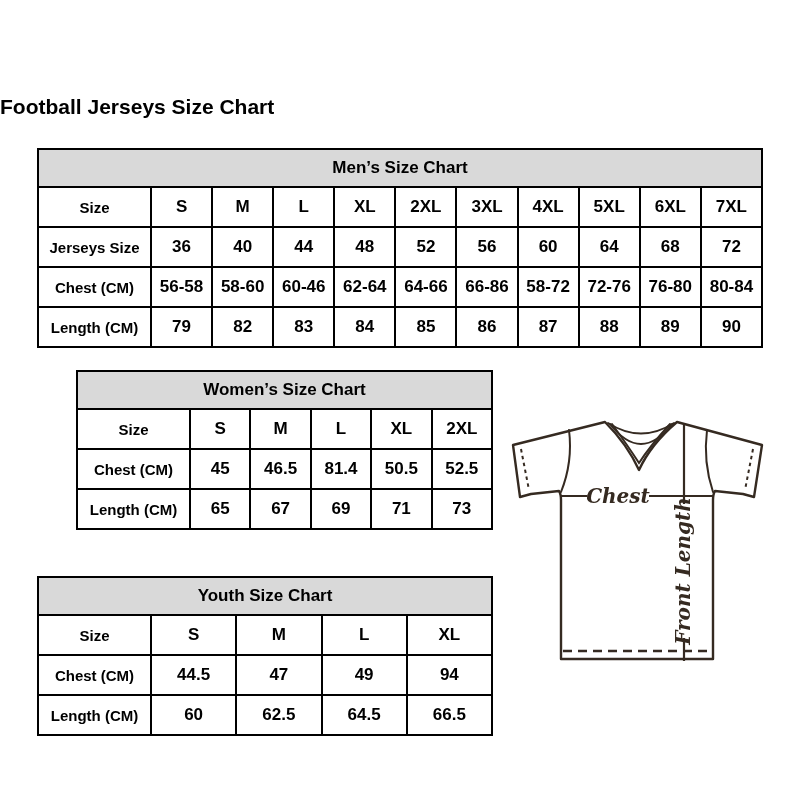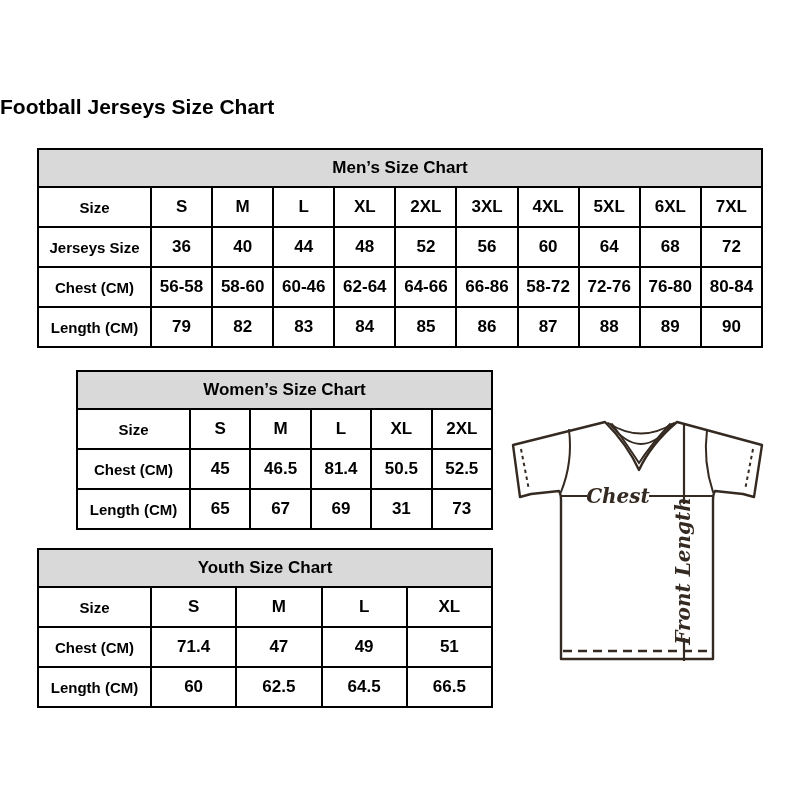--- a/index.html
+++ b/index.html
@@ -15,21 +15,21 @@
   .main-title {
     position:absolute; top:95px; left:0; width:790px;
     text-align:left;
     font-size:21px; font-weight:700; letter-spacing:0px;
     color:#000;
   }
 
   .tbl-wrap { position:absolute; }
   #mens-table-wrap   { left:37px; top:148px; width:726px; }
   #womens-table-wrap { left:37px; top:370px; width:456px;padding-left:39px; }
-  #youth-table-wrap  { left:37px; top:548px; width:456px; }
+  #youth-table-wrap  { left:37px; top:576px; width:456px; }
 
   table.size-table { border-collapse:collapse; table-layout:fixed; width:100%; }
   table.size-table td {
     border:2px solid var(--border,#000);
     height:40px;
     text-align:center; vertical-align:middle;
     font-weight:700; font-size:17px;
     padding:0 2px;
     overflow:hidden; white-space:nowrap;
   }
@@ -162,21 +162,21 @@
             <td class="val">46.5</td>
             <td class="val">81.4</td>
             <td class="val">50.5</td>
             <td class="val">52.5</td>
           </tr>
           <tr>
             <td class="row-head">Length (CM)</td>
             <td class="val">65</td>
             <td class="val">67</td>
             <td class="val">69</td>
-            <td class="val">31</td>
+            <td class="val">71</td>
             <td class="val">73</td>
           </tr>
         </tbody>
       </table>
     </div>
   <div id="youth-table-wrap" class="tbl-wrap">
       <table class="size-table">
         <colgroup>
           <col style="width: 113px;">
           <col>
@@ -190,24 +190,24 @@
           </tr>
           <tr>
             <td class="row-head">Size</td>
             <td class="val">S</td>
             <td class="val">M</td>
             <td class="val">L</td>
             <td class="val">XL</td>
           </tr>
           <tr>
             <td class="row-head">Chest (CM)</td>
-            <td class="val">71.4</td>
+            <td class="val">44.5</td>
             <td class="val">47</td>
             <td class="val">49</td>
-            <td class="val">51</td>
+            <td class="val">94</td>
           </tr>
           <tr>
             <td class="row-head">Length (CM)</td>
             <td class="val">60</td>
             <td class="val">62.5</td>
             <td class="val">64.5</td>
             <td class="val">66.5</td>
           </tr>
         </tbody>
       </table>

